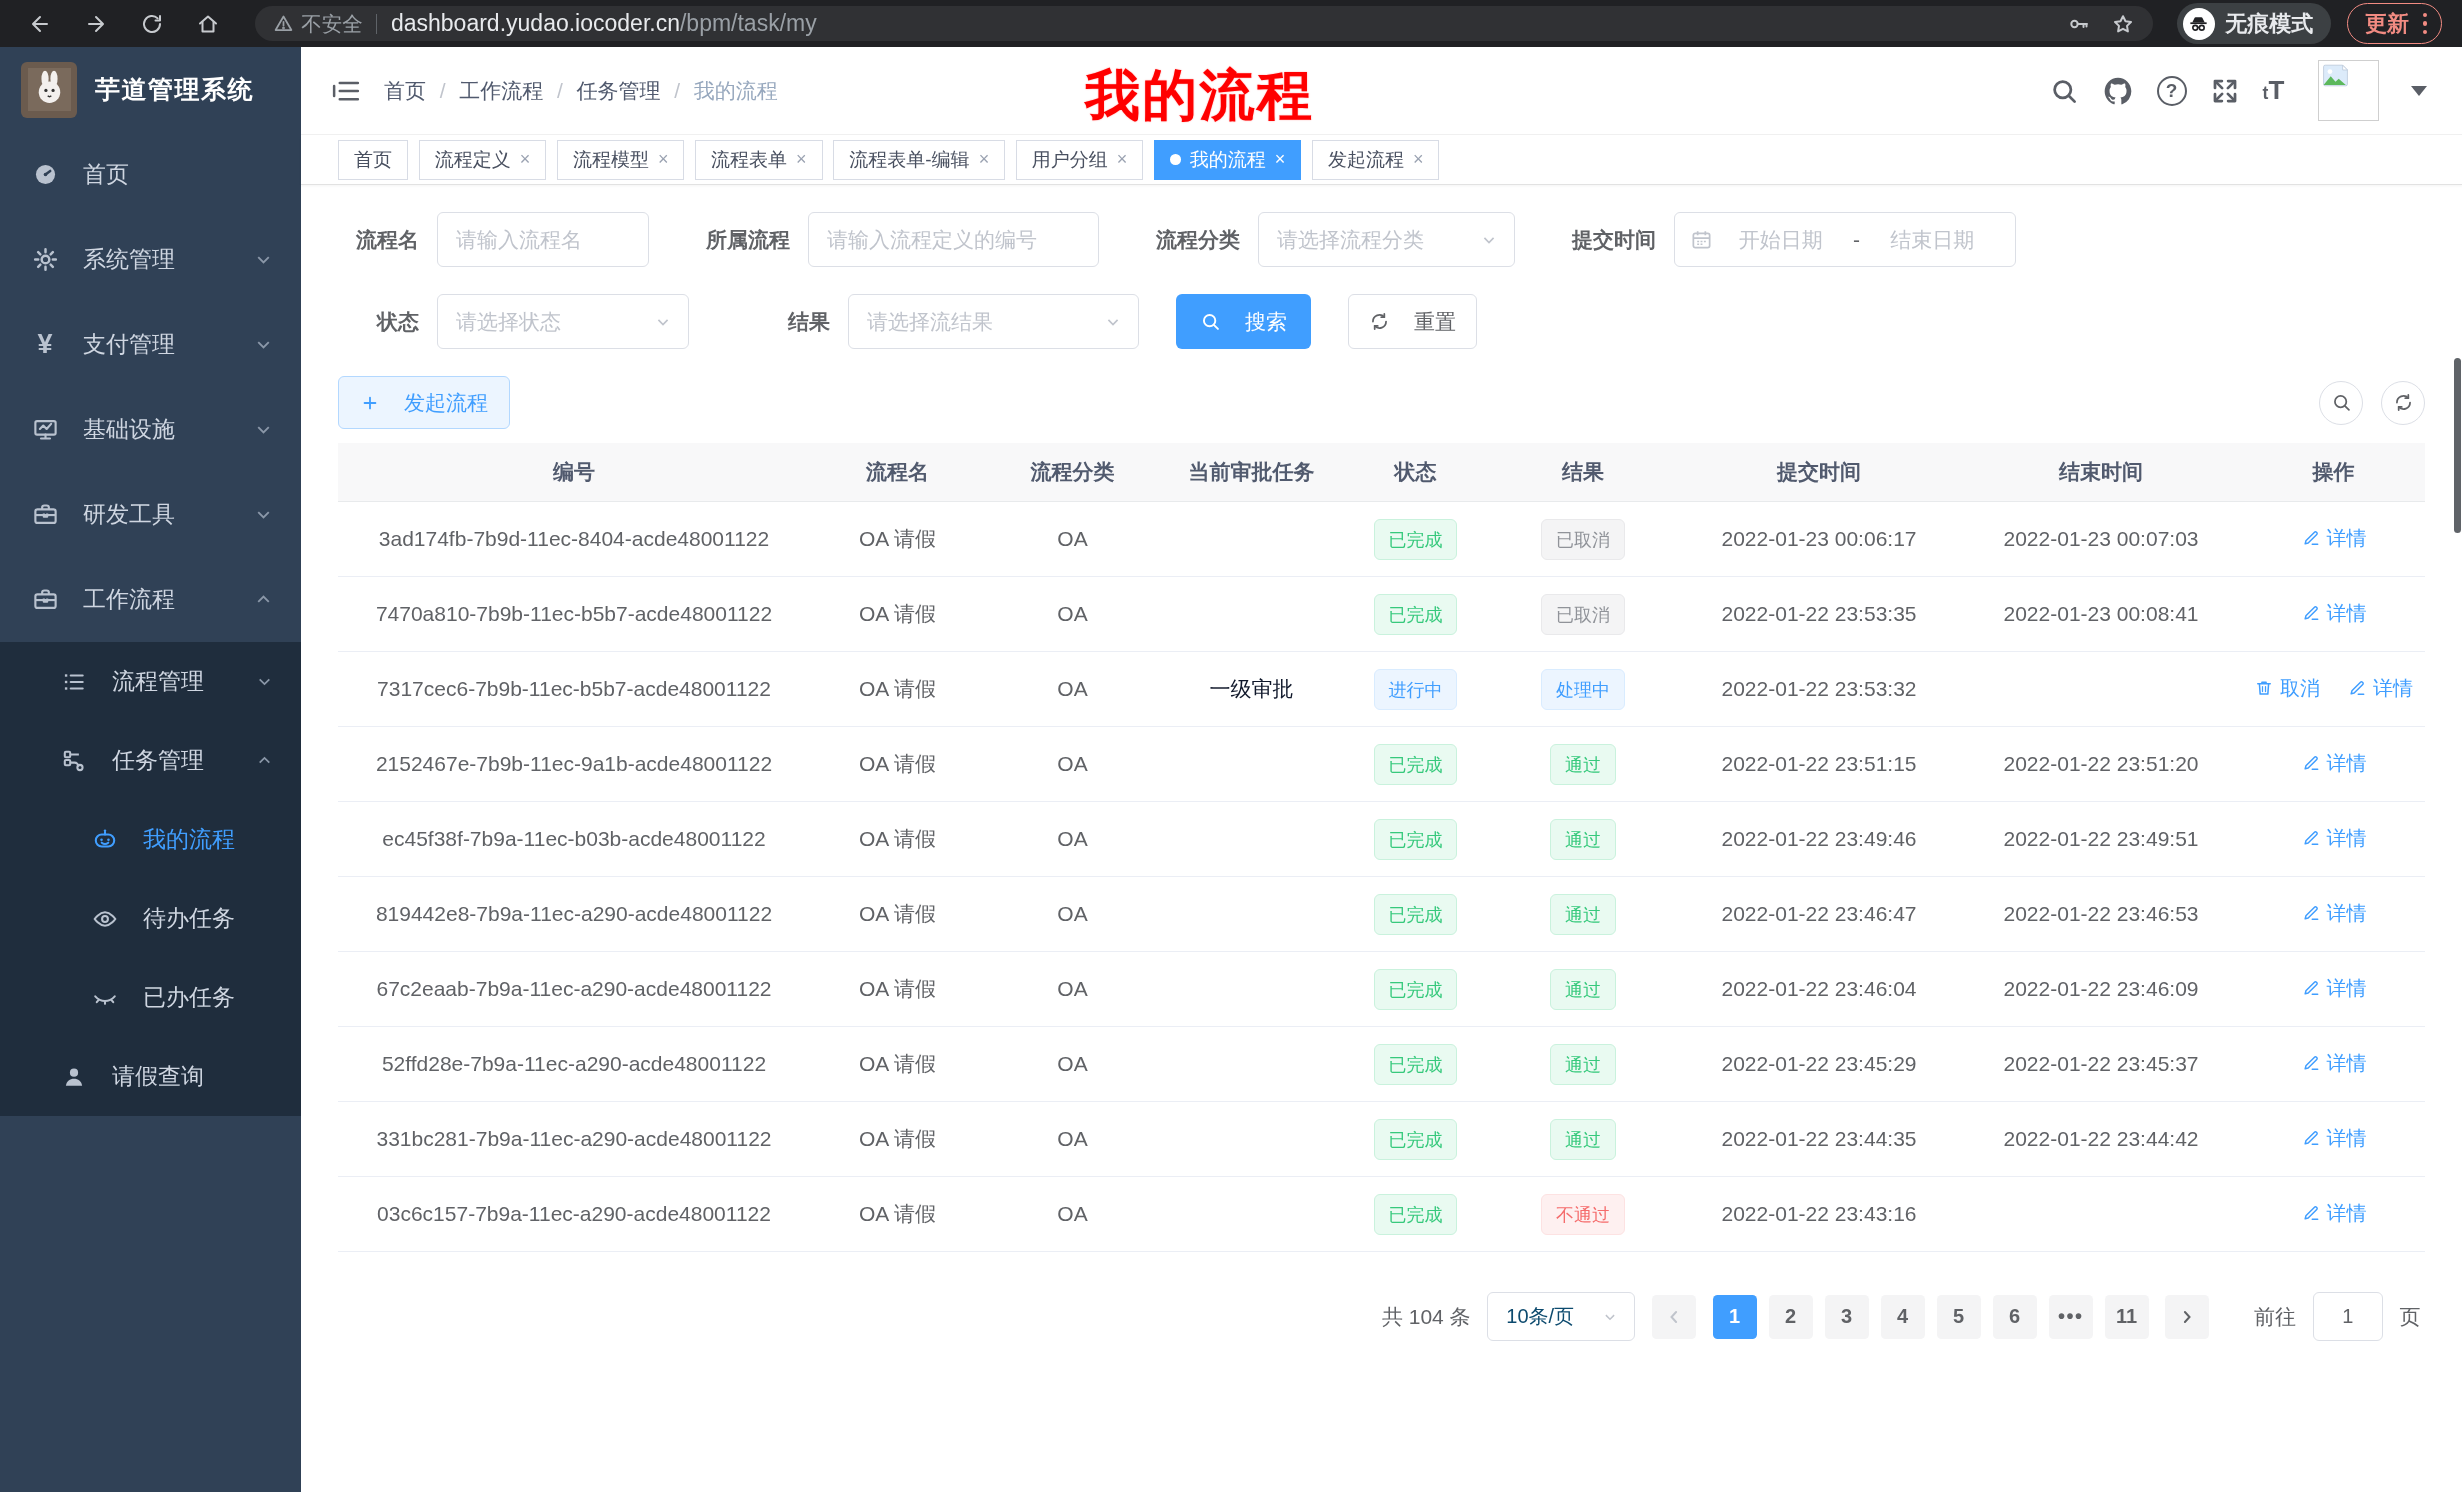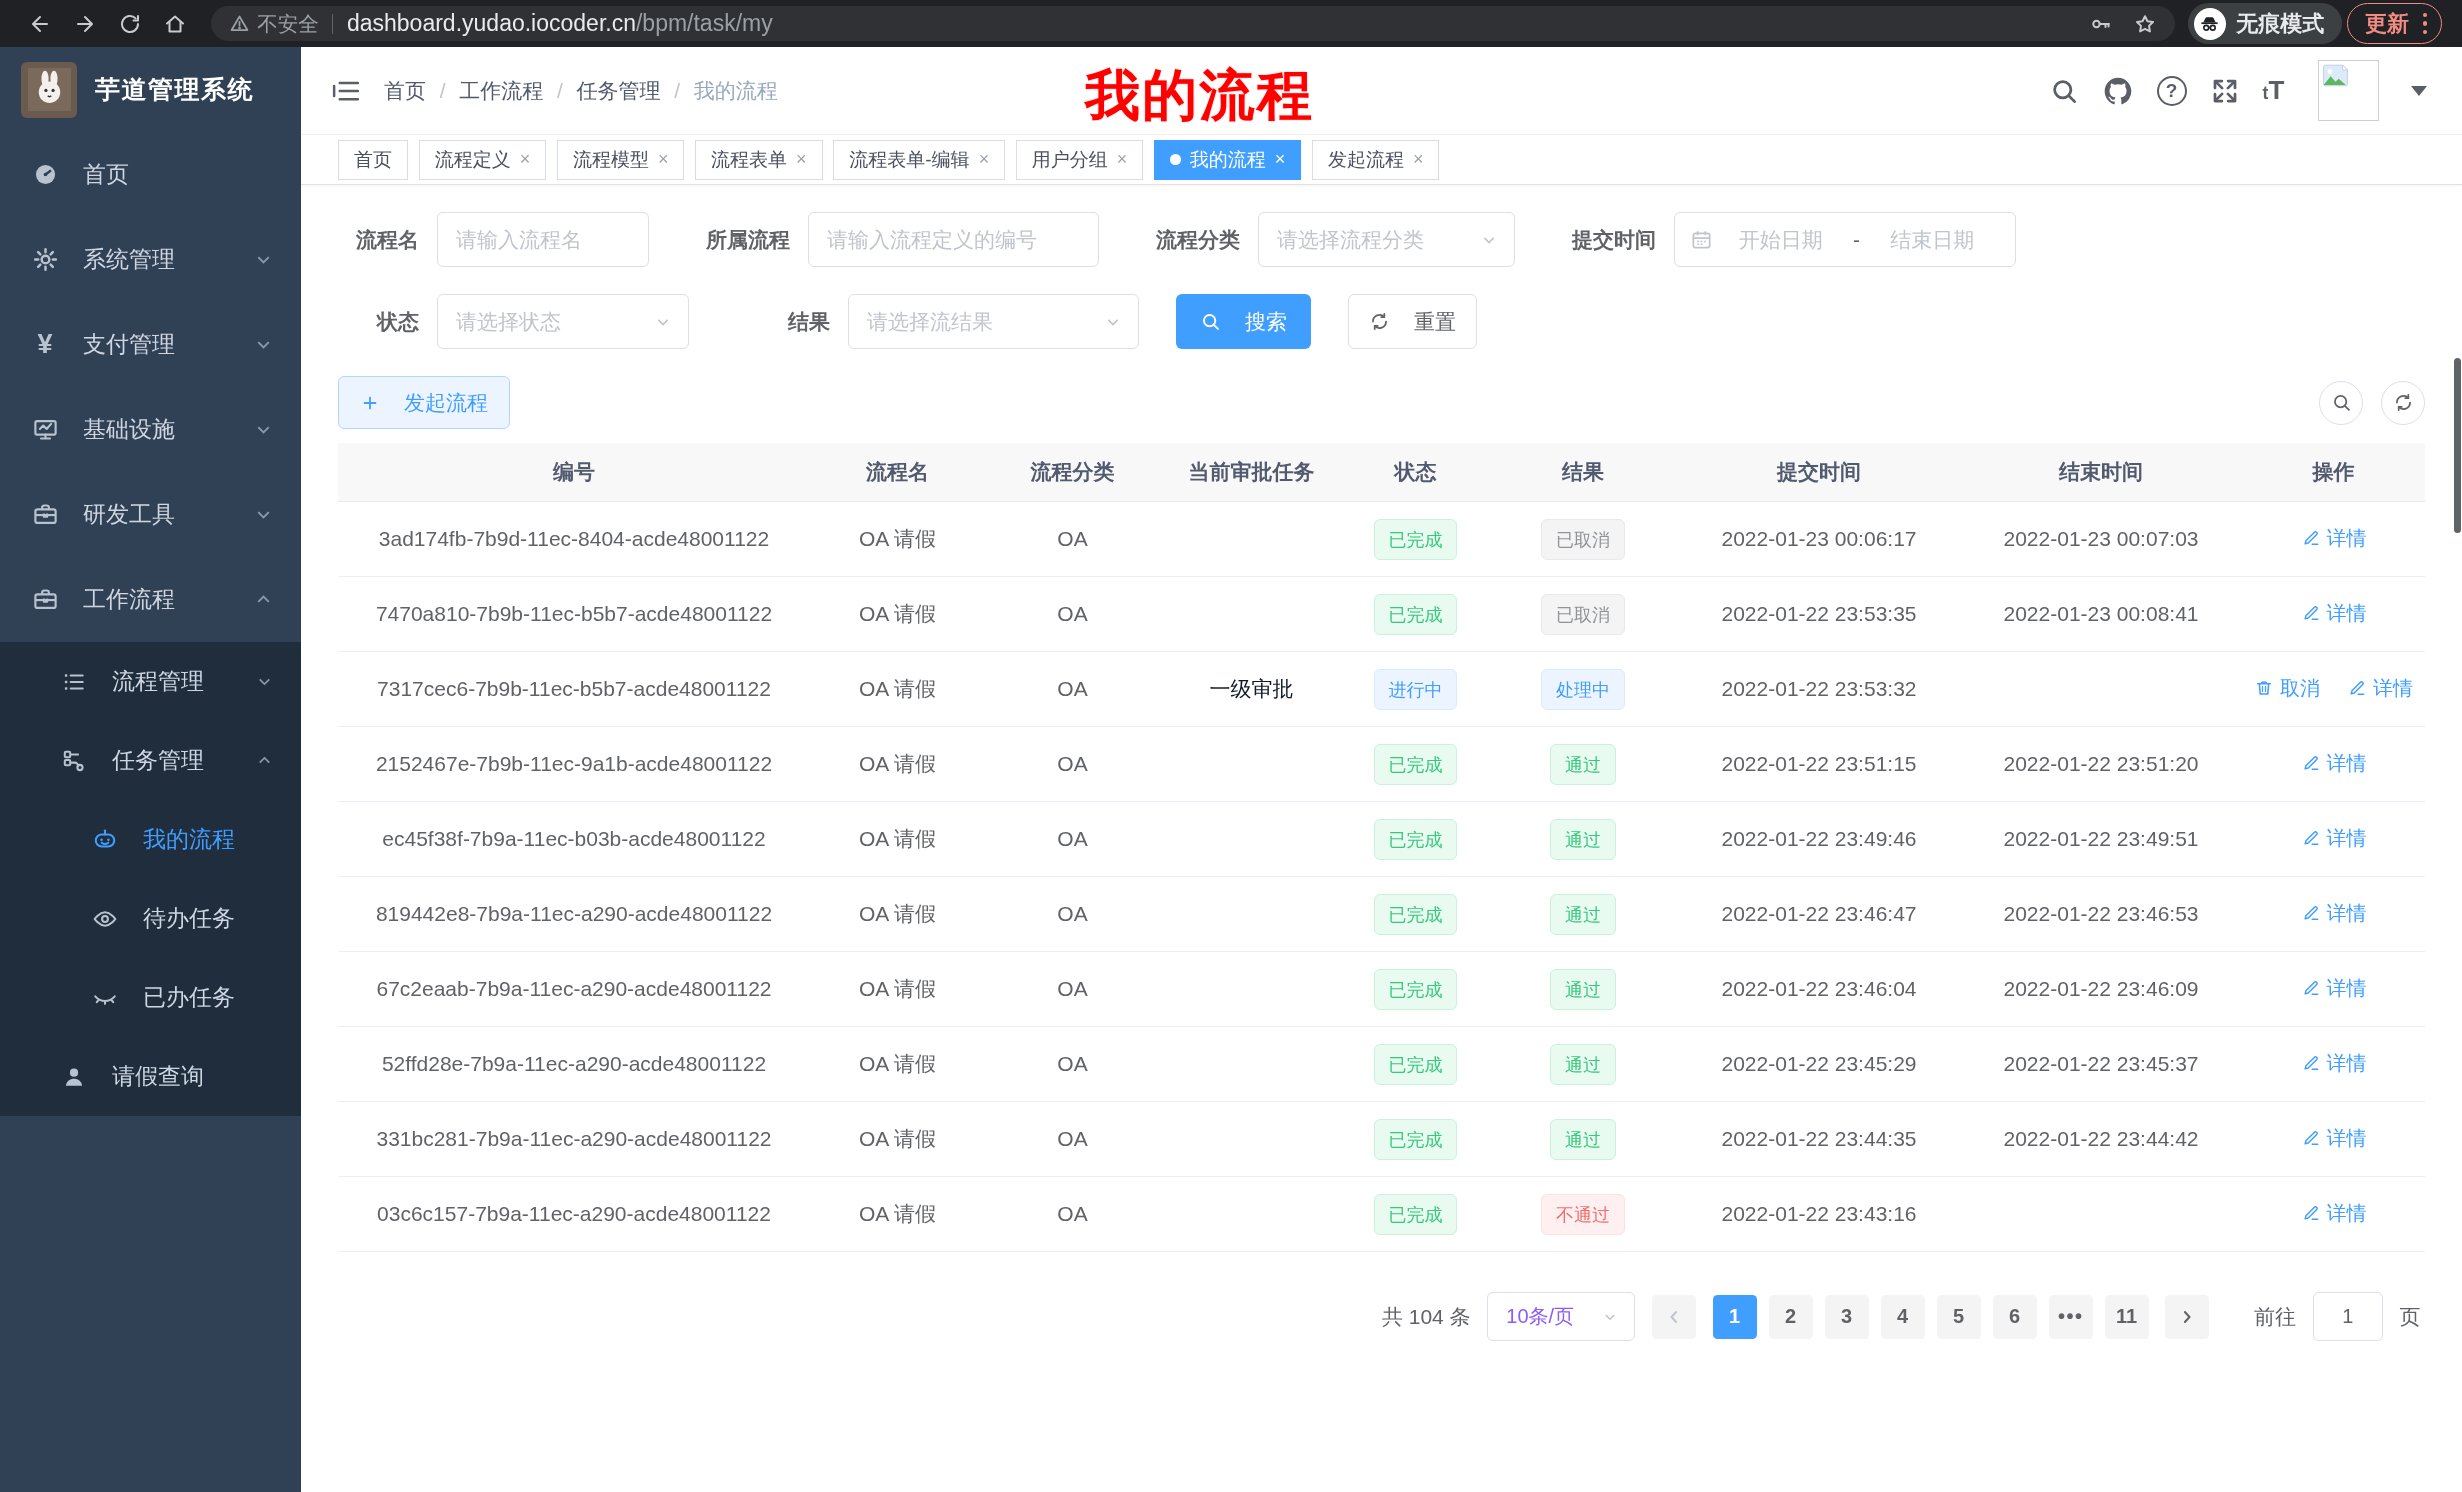--- a/index.html
+++ b/index.html
@@ -1,21 +1,21 @@
 <!DOCTYPE html>
 <html style="font-size:12px"><head>
 <meta charset="utf-8">
 <style>
   * { margin:0; padding:0; box-sizing:border-box; }
   html,body { width:2462px; height:1493px; overflow:hidden; background:#fff;
     font-family:"Liberation Sans","DejaVu Sans",sans-serif; }
   svg { display:block; }
 
   
-  .chrome { height:47px; background:#202124; display:flex; align-items:center; padding:0 20px; gap:5px; }
+  .chrome { height:47px; background:#202124; display:flex; align-items:center; padding:0 20px; gap:16px; }
   .cbtn { width:40px; height:40px; border-radius:50%; display:flex; align-items:center; justify-content:center; color:#c7cace; flex:0 0 auto; }
   .omnibox { flex:1; height:35px; background:#303134; border-radius:17.5px; margin:0 7.6px 0 10.7px;
     display:flex; align-items:center; padding:0 18px; min-width:0; }
   .sec-label { color:#9aa0a6; font-size:20.5px; margin-left:7.6px; white-space:nowrap; }
   .om-div { width:0.8px; height:20px; background:#5f6368; margin:0 13.7px; }
   .url { font-size:23px; white-space:nowrap; overflow:hidden; }
   .url .host { color:#e8eaed; }
   .url .path { color:#9aa0a6; }
   .om-right { margin-left:auto; display:flex; align-items:center; gap:20px; color:#c7cace; }
   .incog { height:41px; border-radius:20.5px; background:#3c4043; display:flex; align-items:center; gap:10.7px;
@@ -833,21 +833,21 @@
                   <span>详情</span>
                 </a>
               </td>
             </tr>
           </tbody>
       </table>
 
       <div class="pagination">
         <span>共 104 条</span>
         <div class="sel pg-size">
-          <span class="ph" style="color:#8b5cf6">10条/页</span>
+          <span class="ph" style="color:#0c4a6e">10条/页</span>
           <span class="sarr">
               <svg width="18" height="18" viewBox="0 0 24 24" fill="none" stroke="currentColor" stroke-width="2">
                 <path d="M6.5 9.5 12 15l5.5-5.5"></path>
               </svg>
             </span>
         </div>
         <button class="pg-nav disabled">
           <svg width="20" height="20" viewBox="0 0 24 24" fill="none" stroke="currentColor" stroke-width="2.4" stroke-linecap="round">
               <path d="M14.5 6 9 12l5.5 6"></path>
             </svg>

